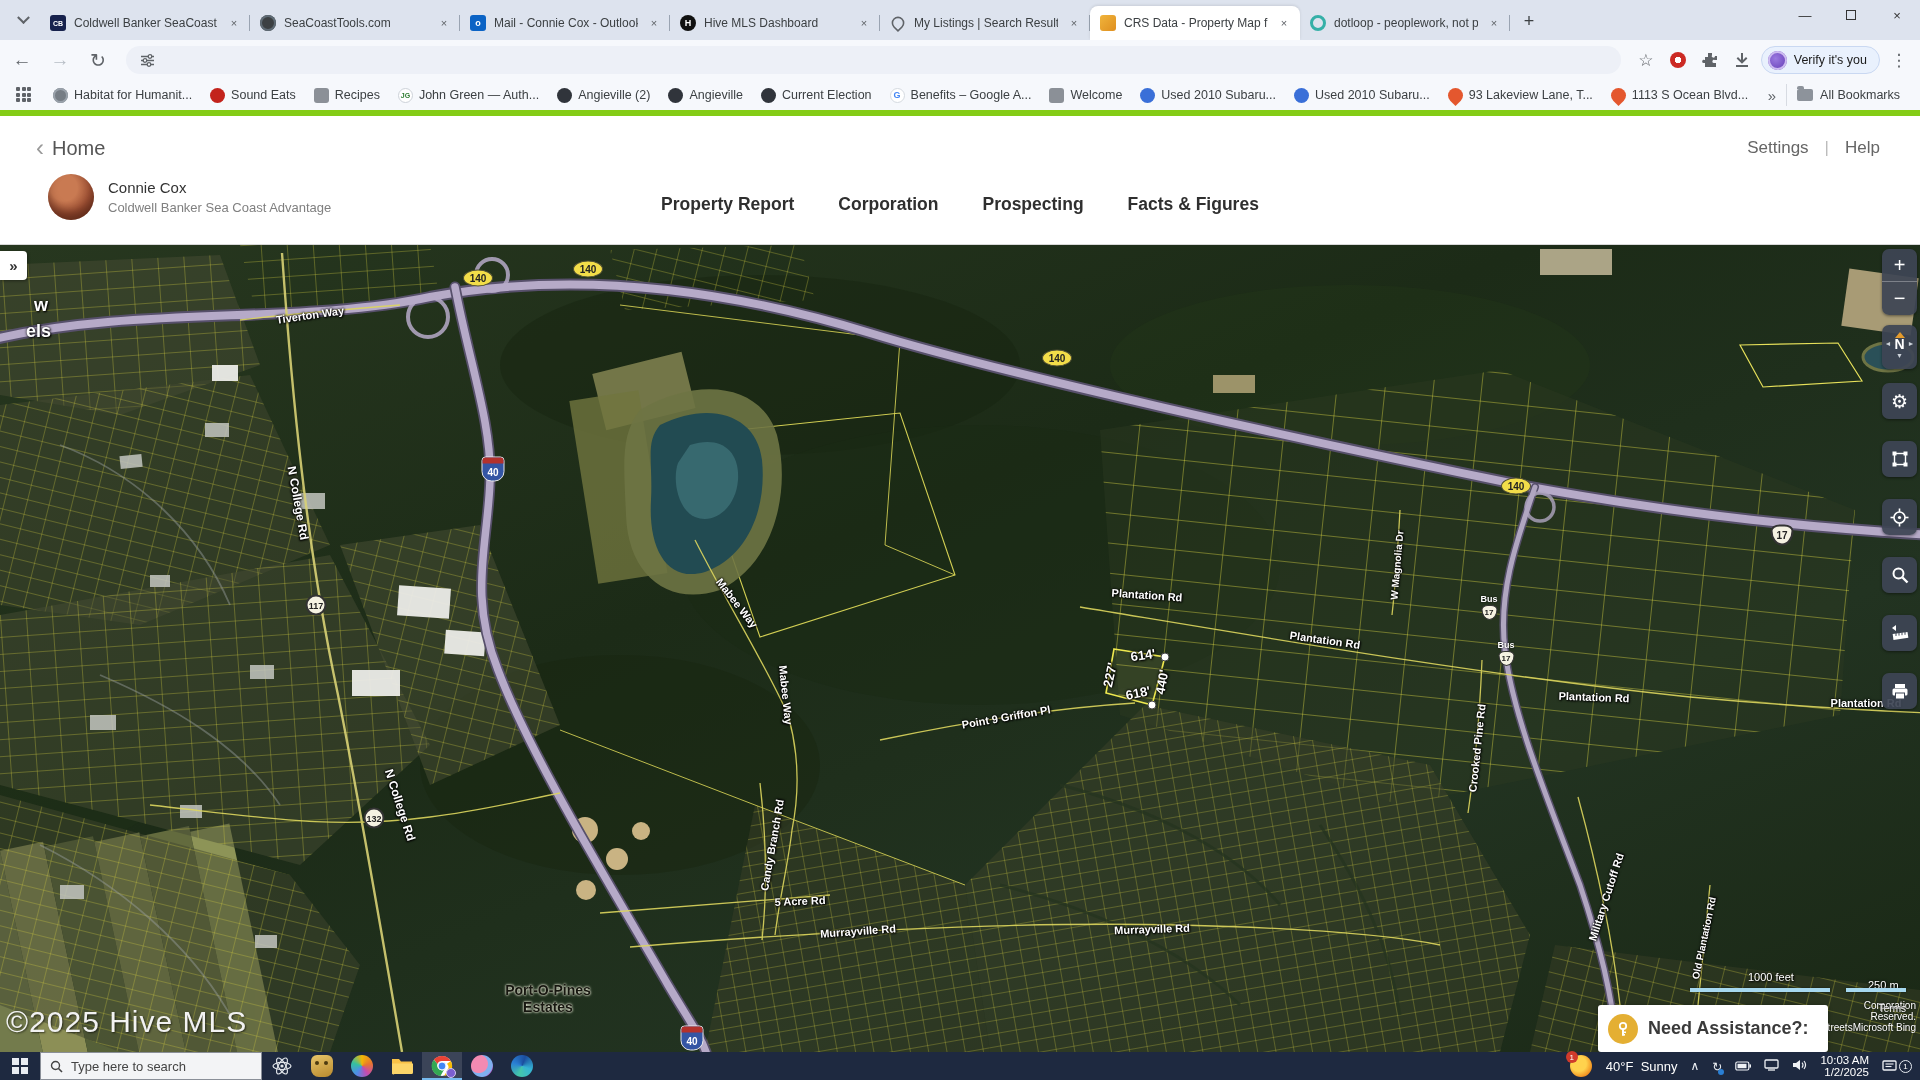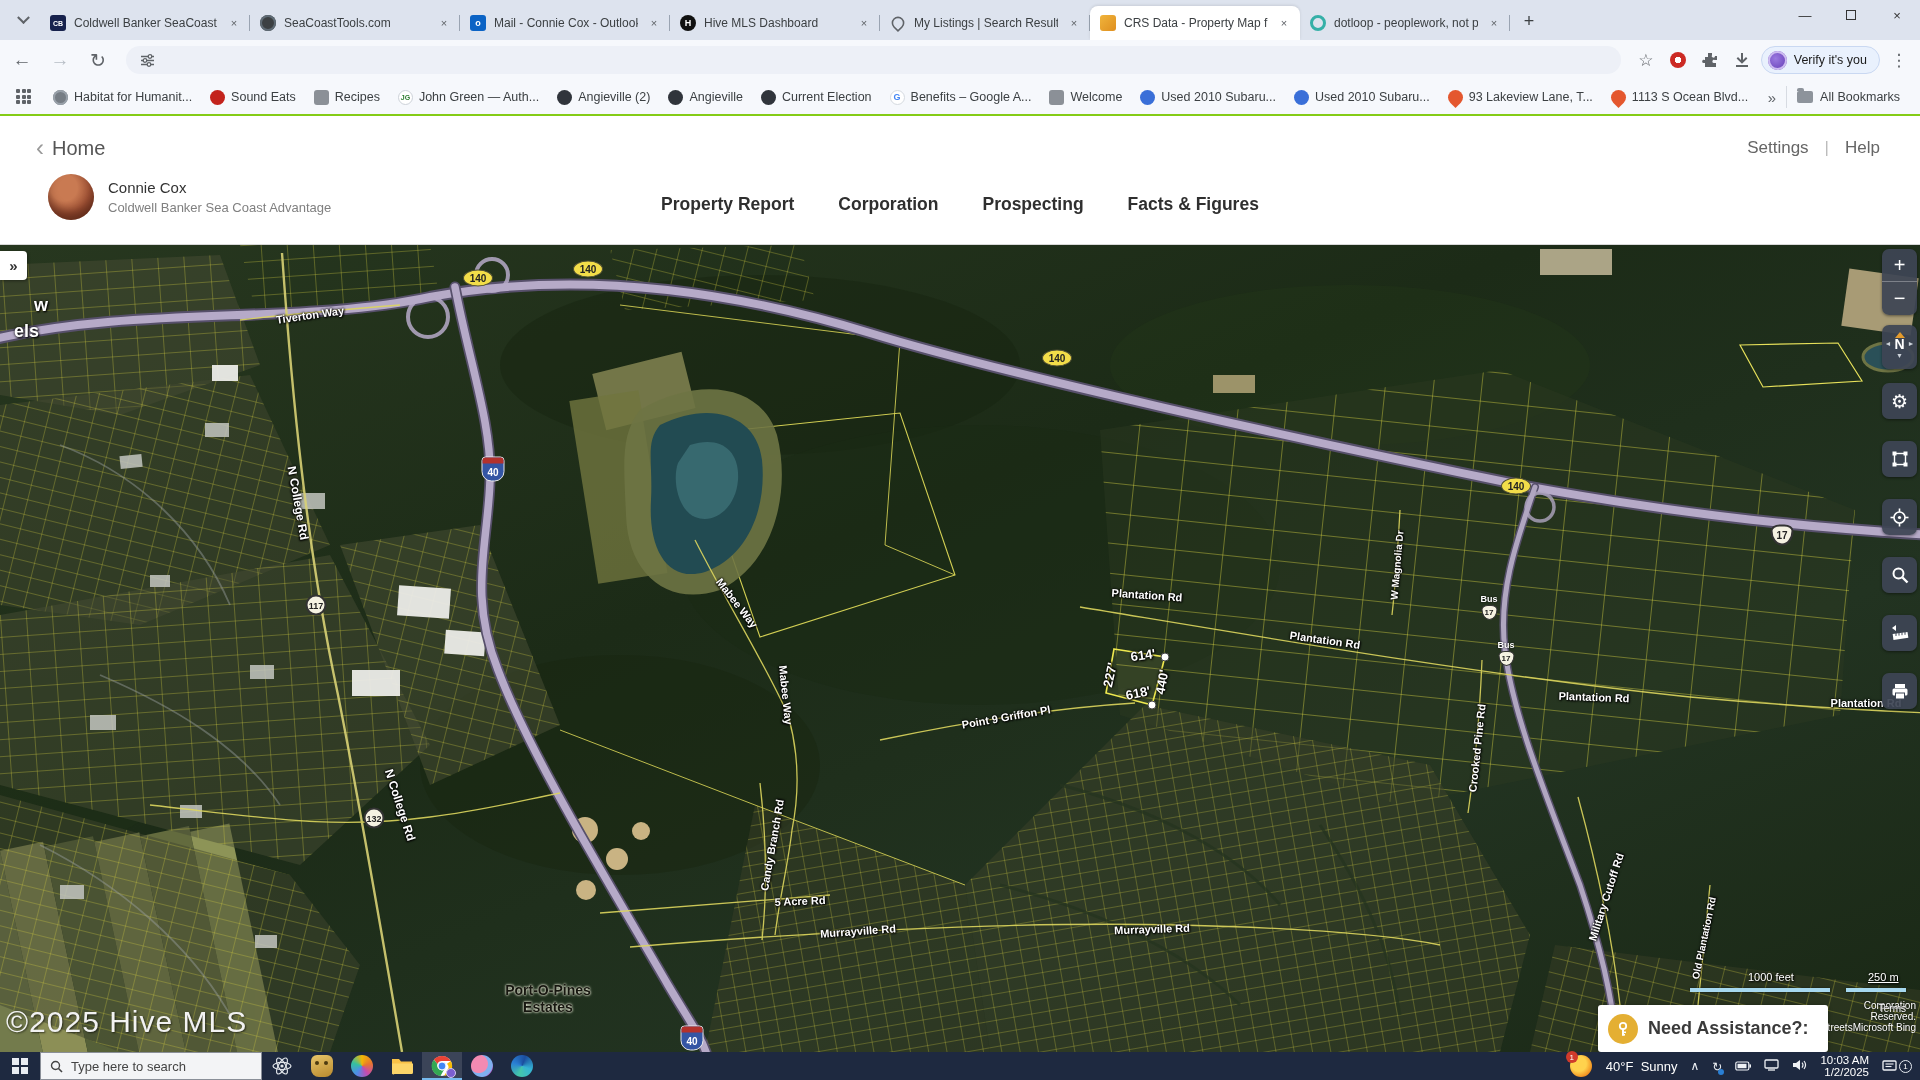--- a/index.html
+++ b/index.html
@@ -35,21 +35,21 @@
   .navbtn.fwd { color:#b6bcc4; }
   .urlpill { height:28px; flex:1; margin:0 12px; background:#edf0f7; border-radius:14px; display:flex; align-items:center; padding:0 14px; gap:10px; overflow:hidden; }
   .url { font-size:13.5px; color:#202124; white-space:nowrap; }
   .tbicons { display:flex; align-items:center; gap:6px; margin-right:8px; flex:none; }
   .tbicon { width:26px; height:26px; display:flex; align-items:center; justify-content:center; font-size:17px; color:#5f6368; }
   .adblock { width:16px; height:16px; border-radius:50%; background:radial-gradient(circle at 50% 50%, #fff 0 3px, #cc2a24 3px); }
   .verify { height:28px; border-radius:14px; background:#e9f1fd; border:1px solid #c9d8f2; display:flex; align-items:center; gap:7px; padding:0 12px 0 6px; font-size:12.5px; color:#1b1b1b; white-space:nowrap; }
   .verify .pcircle { width:19px; height:19px; border-radius:50%; background:radial-gradient(circle at 40% 40%, #9b7ae0, #5e35b1); box-shadow:inset 0 0 0 2px #cdbcf0; }
 
   
-  .bookmarksbar { position:absolute; top:80px; left:0; width:1920px; height:36px; background:#f6f8fc; border-bottom:2px solid #84cc16; display:flex; align-items:center; padding:0 10px; }
+  .bookmarksbar { position:absolute; top:80px; left:0; width:1920px; height:36px; background:#f6f8fc; border-bottom:6px solid #84cc16; display:flex; align-items:center; padding:0 10px; }
   .appsgrid { width:16px; height:16px; margin:0 14px 0 6px; display:grid; grid-template-columns:repeat(3,4px); grid-template-rows:repeat(3,4px); gap:1.5px; flex:none; }
   .appsgrid i { background:#5f6368; border-radius:1px; }
   #bookmarks { display:flex; align-items:center; gap:4px; overflow:hidden; flex:0 1 auto; }
   .bm { display:flex; align-items:center; gap:6px; font-size:12.5px; color:#3c4043; padding:4px 7px; border-radius:6px; white-space:nowrap; flex:none; }
   .bmfav { width:15px; height:15px; border-radius:50%; flex:none; display:flex; align-items:center; justify-content:center; font-size:8px; font-weight:bold; }
   .bf-globe { background:#767d85; box-shadow:inset 0 0 0 2px #99a1aa; }
   .bf-red { background:#c3231c; }
   .bf-gray { background:#8b9097; border-radius:3px; }
   .bf-jg { background:#fff; border:1px solid #cdd2d9; color:#2f7d32; font-size:7px; }
   .bf-dark { background:#30343b; }
@@ -526,21 +526,21 @@
         </span>
       </div>
     <div class="ovl" id="meas">
         <span class="meas" style="left: 1143px; top: 410px; transform: translate(-50%, -50%) rotate(-8deg);">614'</span>
         <span class="meas" style="left: 1138px; top: 448px; transform: translate(-50%, -50%) rotate(-12deg);">618'</span>
         <span class="meas" style="left: 1110px; top: 430px; transform: translate(-50%, -50%) rotate(-78deg);">227'</span>
         <span class="meas" style="left: 1162px; top: 437px; transform: translate(-50%, -50%) rotate(-80deg);">440'</span>
       </div>
     <div class="ovl" id="edgefrags">
         <span class="edgefrag" style="left: 34px; top: 50px;">w</span>
-        <span class="edgefrag" style="left: 14px; top: 76px;">els</span>
+        <span class="edgefrag" style="left: 26px; top: 76px;">els</span>
       </div>
 
     <div class="expander">»</div>
 
     <div class="mapctls">
       <div class="ctl zpill">
         <div class="zbtn">+</div>
         <div class="zbtn">−</div>
       </div>
       <div class="ctl compass">
@@ -600,21 +600,21 @@
         <svg width="18" height="17" viewBox="0 0 18 17">
             <rect x="4" y="1" width="10" height="4" fill="#fff"></rect>
             <rect x="1.5" y="5.5" width="15" height="7" rx="1.5" fill="#fff"></rect>
             <rect x="4.5" y="10" width="9" height="6" fill="#fff" stroke="#3f4756" stroke-width="1"></rect>
           </svg>
       </div>
     </div>
 
     <div class="scalebars">
       <span class="sc-label" style="left:58px; top:0;">1000 feet</span>
-      <span class="sc-label" style="left:178px; top:0;text-decoration:underline;">250 m</span>
+      <span class="sc-label" style="left:178px; top:8px;">250 m</span>
       <span class="sc-bar" style="left:0; width:140px;"></span>
       <span class="sc-bar" style="left:156px; width:60px;"></span>
     </div>
 
     <div class="msattr">
       <div>Corporation</div>
       <div>Reserved.</div>
       <div>StreetsMicrosoft Bing</div>
     </div>
     <span class="terms">Terms</span>

